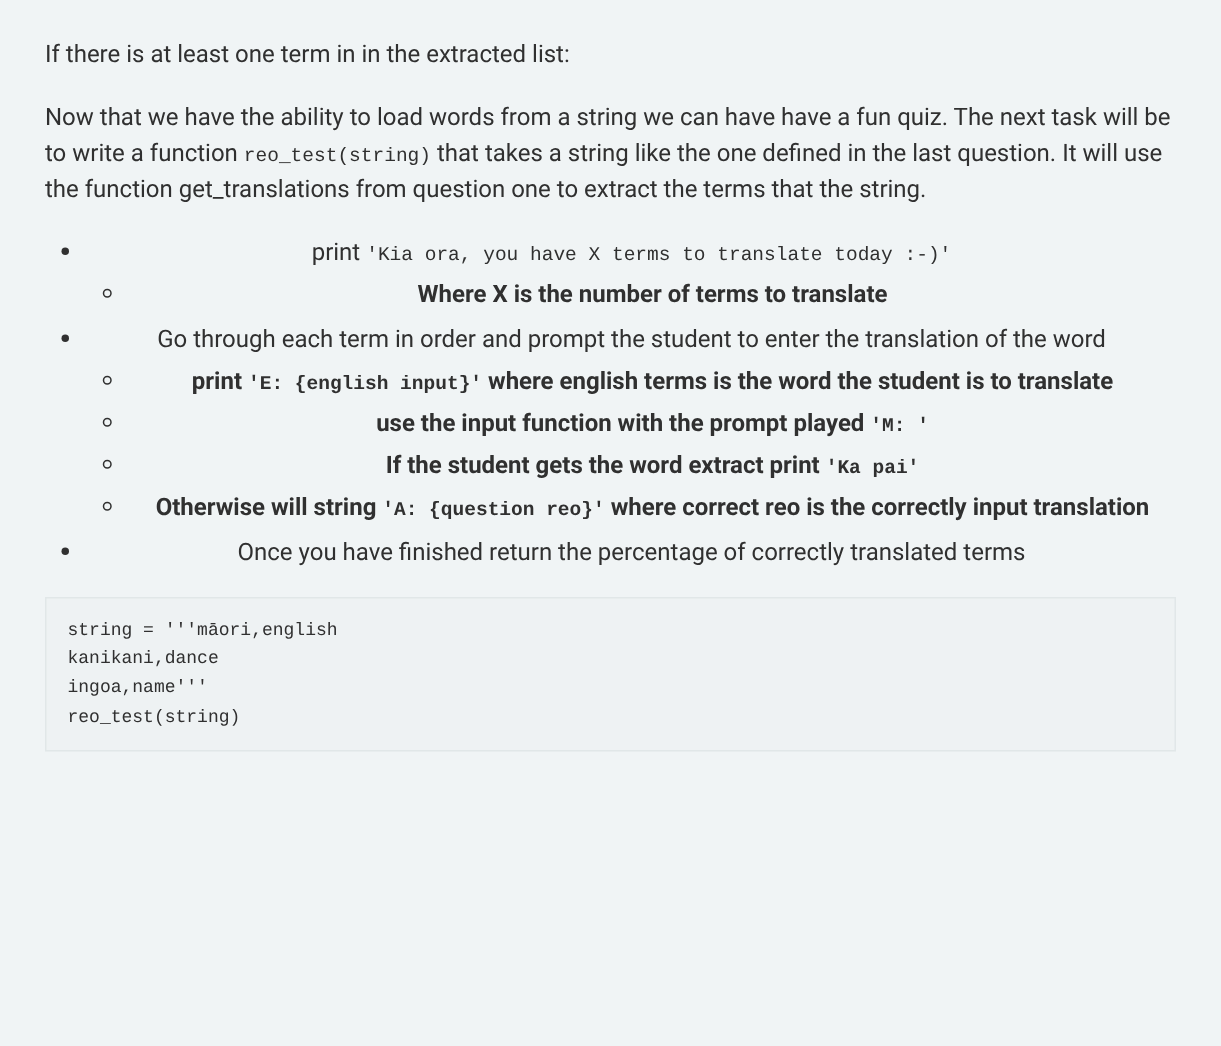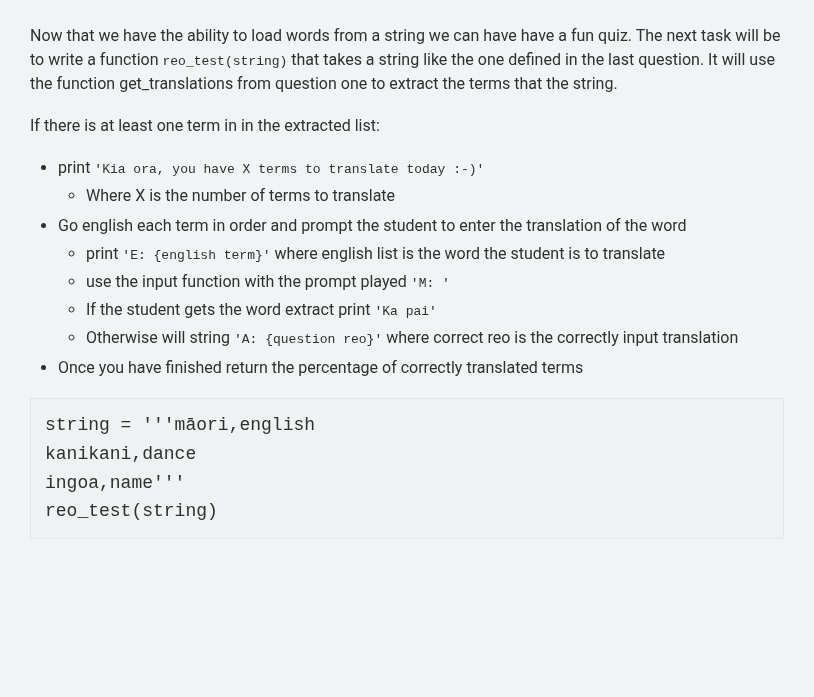--- a/index.html
+++ b/index.html
@@ -23,65 +23,67 @@
     font-size: 13px;
     color: #303030;
   }
   ul.outer {
     margin: 0 0 18px 0;
     padding-left: 28px;
   }
   ul.outer > li {
     list-style-type: disc;
     margin: 6px 0;
+    text-align: center;
   }
   ul.inner {
     margin: 4px 0;
     padding-left: 28px;
+    font-weight: bold;
   }
   ul.inner > li {
     list-style-type: circle;
     margin: 4px 0;
   }
   pre.codeblock {
     background: #eef2f3;
     border: 1px solid #e1e7e8;
     padding: 12px 14px;
     font-family: "SFMono-Regular", Consolas, "Liberation Mono", Menlo, Courier, monospace;
-    font-size: 18px;
+    font-size: 12px;
     line-height: 1.6;
     white-space: pre-wrap;
     margin: 10px 0 10px 0;
     color: #303030;
   }
   .text span { white-space: normal; }
 </style>
 </head>
 <body>
 
 <div class="page">
 
+  <p class="block">If there is at least one term in in the extracted list:</p>
+
   <p class="block text">
     <span>Now that we have the ability to load words from a string we can have have a fun quiz. The next task will be to write a function </span><code class="inline">reo_test(string)</code><span> that takes a string like the one defined in the last question. It will use the function get_translations from question one to extract the terms that the string.</span>
   </p>
-
-  <p class="block">If there is at least one term in in the extracted list:</p>
 
   <ul class="outer">
     <li>
       <span>print </span><code class="inline">'Kia ora, you have X terms to translate today :-)'</code>
       <ul class="inner">
         <li>Where X is the number of terms to translate</li>
       </ul>
     </li>
     <li>
-      <span>Go english each term in order and prompt the student to enter the translation of the word</span>
+      <span>Go through each term in order and prompt the student to enter the translation of the word</span>
       <ul class="inner">
         <li>
-          <span>print </span><code class="inline">'E: {english term}'</code><span> where english list is the word the student is to translate</span>
+          <span>print </span><code class="inline">'E: {english input}'</code><span> where english terms is the word the student is to translate</span>
         </li>
         <li>
           <span>use the input function with the prompt played </span><code class="inline">'M: '</code>
         </li>
         <li>
           <span>If the student gets the word extract print </span><code class="inline">'Ka pai'</code>
         </li>
         <li>
           <span>Otherwise will string </span><code class="inline">'A: {question reo}'</code><span> where correct reo is the correctly input translation</span>
         </li>

